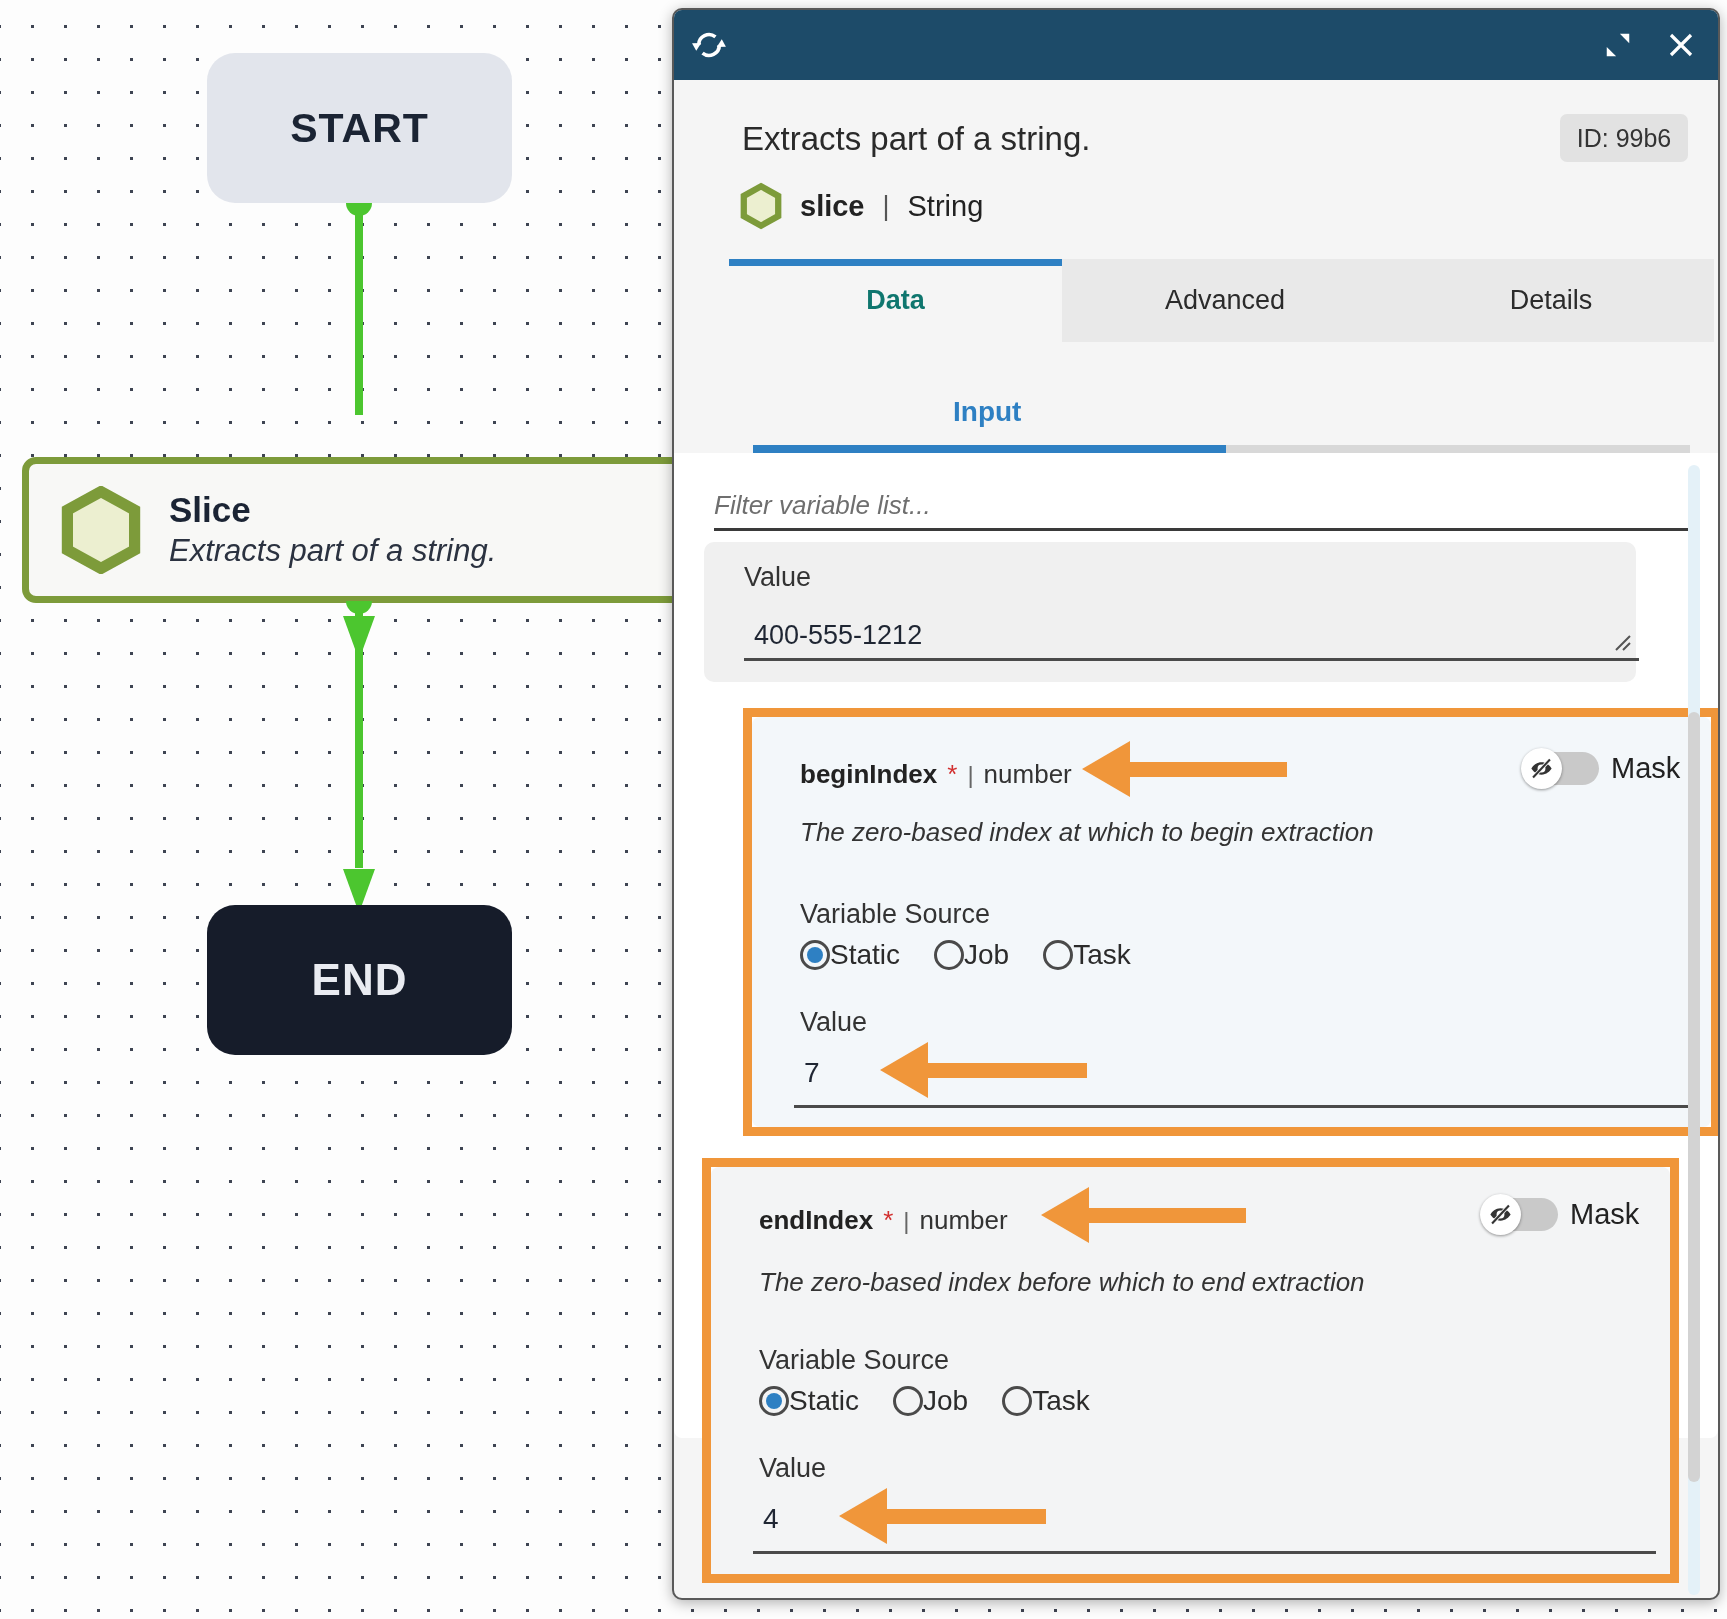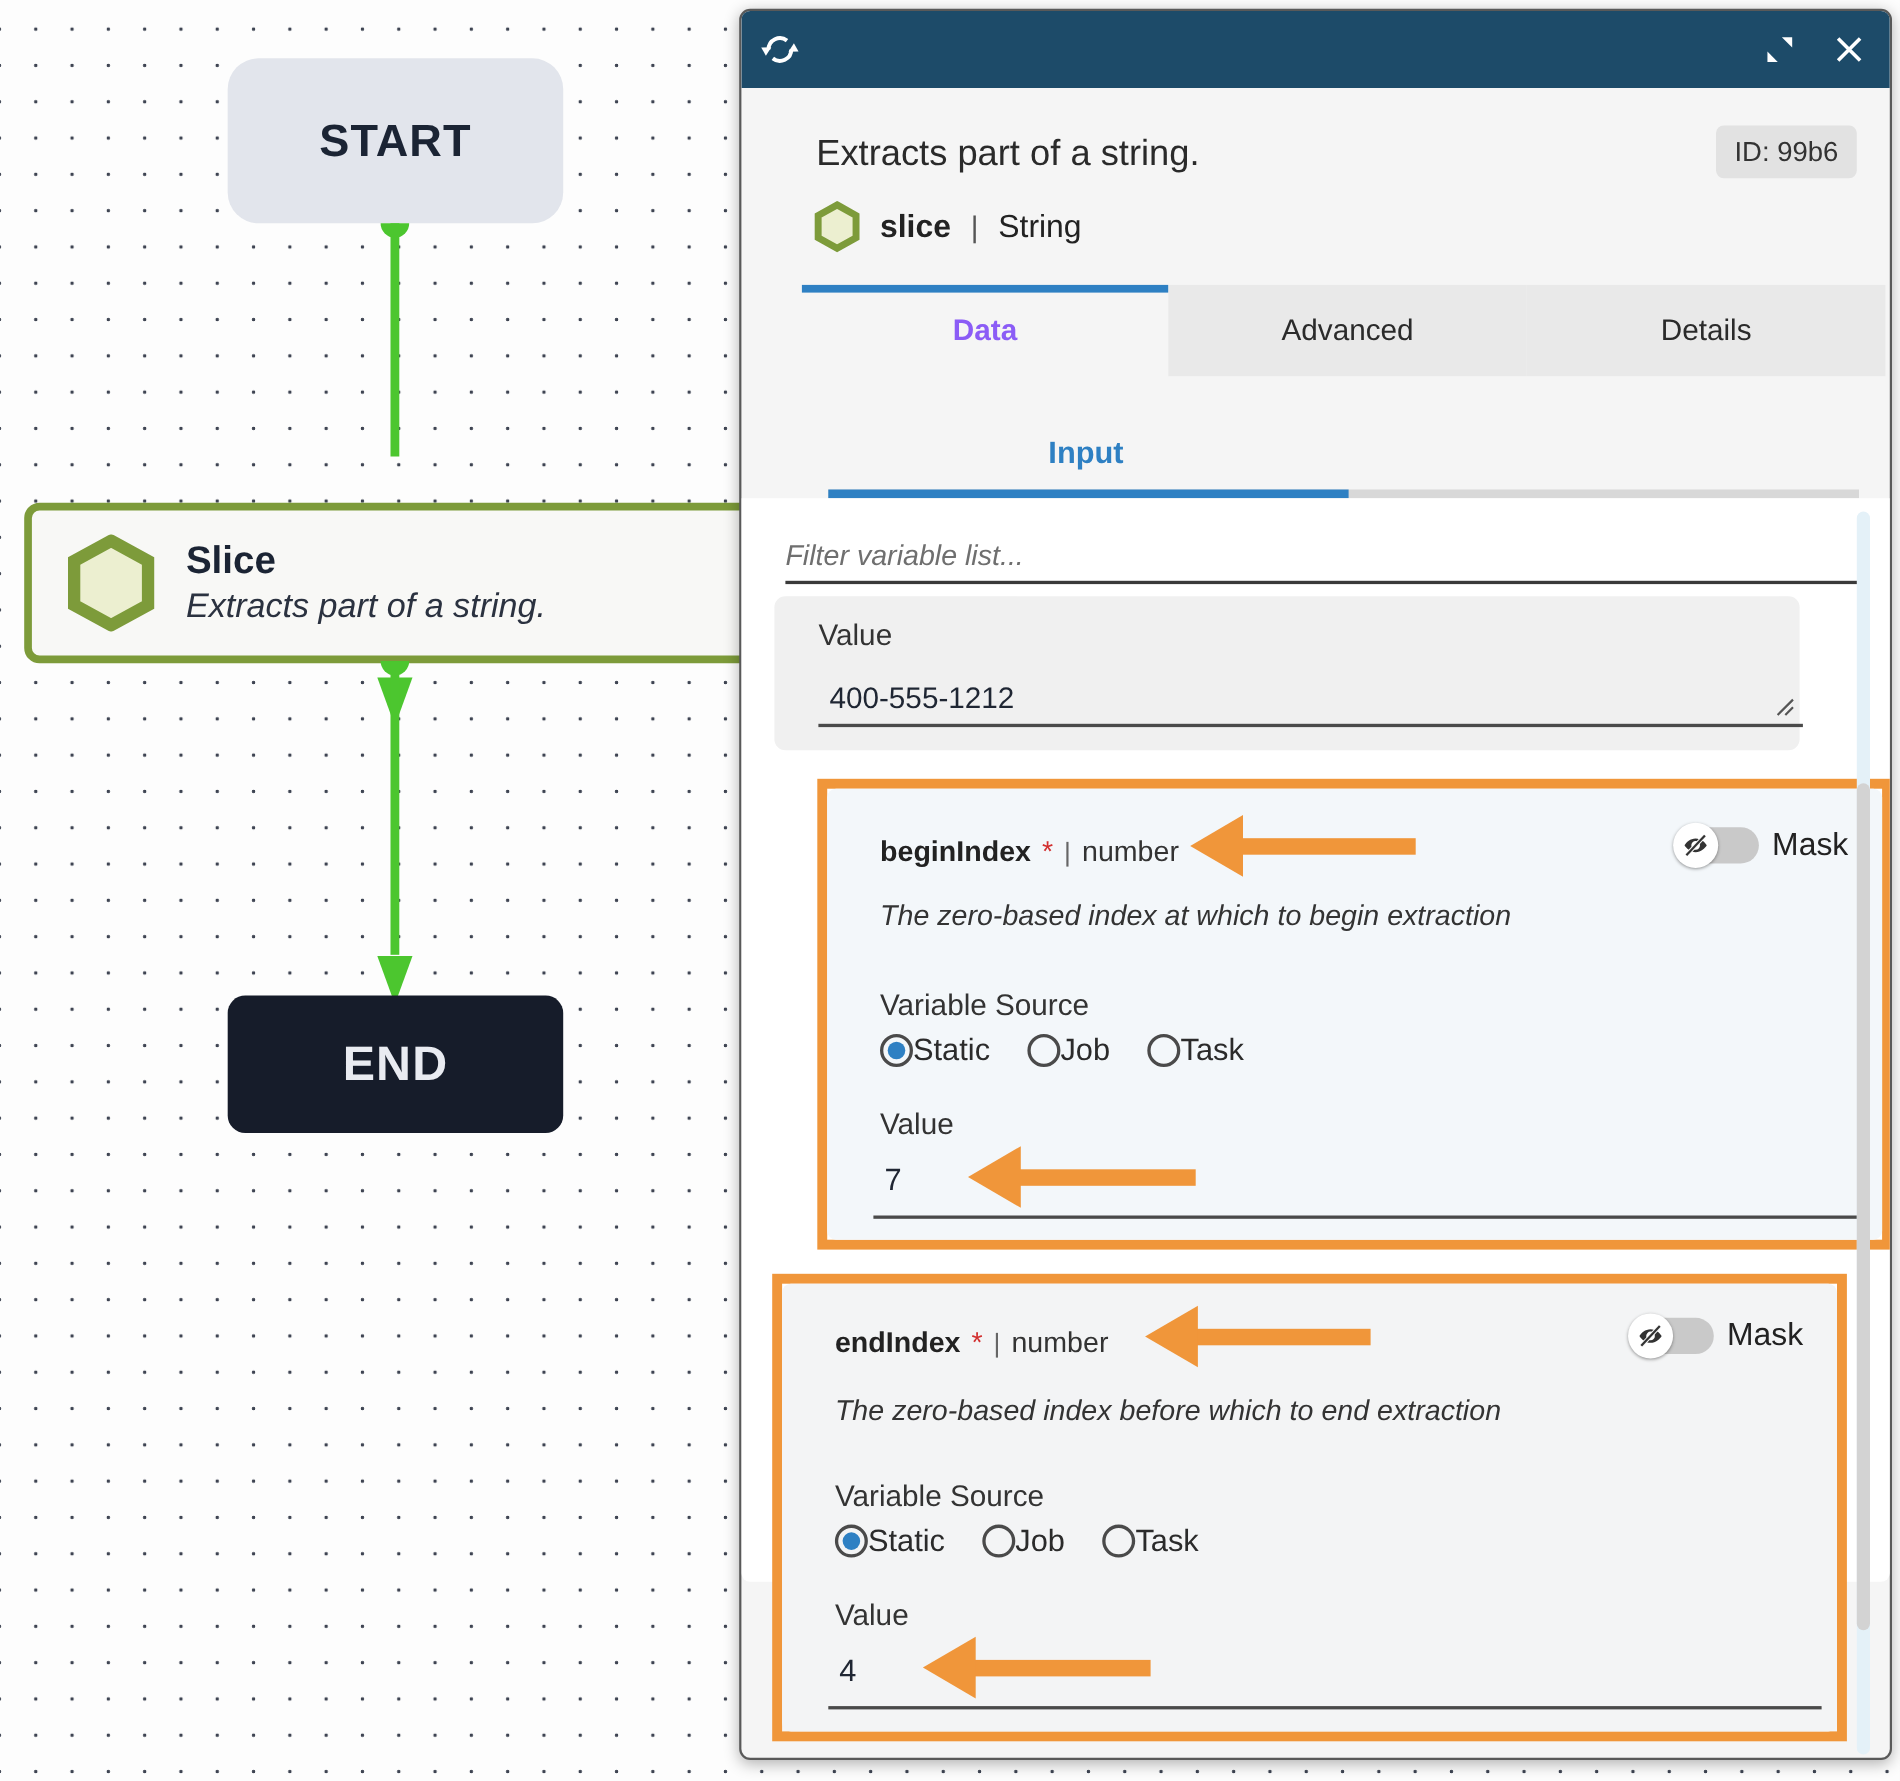--- a/index.html
+++ b/index.html
@@ -7,22 +7,22 @@
     font-family:"Liberation Sans", sans-serif; background:#fdfdfd; }
 
   
   .canvas { position:absolute; left:0; top:0; width:1727px; height:1619px;
     background-image: radial-gradient(circle, #3e4452 1.7px, transparent 1.8px);
     background-size: 33px 33px; background-position: 16px 10px; }
 
   .flow-node { position:absolute; display:flex; align-items:center; justify-content:center; }
   .start-node { left:207px; top:53px; width:305px; height:150px; background:#e2e5ec;
     border-radius:28px; color:#1b2434; font-size:41px; font-weight:bold; letter-spacing:1px; }
-  .end-node { left:207px; top:905px; width:305px; height:125px; background:#161c2a;
-    border-radius:16px; color:#e9ebf1; font-size:44px; font-weight:bold; letter-spacing:1px; }
+  .end-node { left:207px; top:905px; width:305px; height:150px; background:#161c2a;
+    border-radius:28px; color:#e9ebf1; font-size:44px; font-weight:bold; letter-spacing:1px; }
 
   .task-node { position:absolute; left:22px; top:457px; width:668px; height:146px;
     background:#f8f8f6; border:7px solid #7d9b3a; border-radius:14px;
     display:flex; align-items:center; padding-left:32px; gap:28px; }
   .task-node .hex { width:80px; height:88px; flex:0 0 auto; }
   .task-title { font-size:35px; font-weight:bold; color:#1b2434; line-height:1.2; }
   .task-sub { font-size:31px; font-style:italic; color:#2b3240; line-height:1.3; }
 
   .conn { position:absolute; }
   .conn .cap { position:absolute; width:26px; height:13px; background:#4cc62f;
@@ -52,21 +52,21 @@
   .node-row { position:absolute; left:66px; top:172px; display:flex; align-items:center; gap:18px; }
   .node-row .hex { width:42px; height:48px; }
   .node-name { font-size:29px; font-weight:bold; color:#222; }
   .node-sep  { font-size:27px; color:#555; }
   .node-type { font-size:29px; color:#222; }
 
   
   .tabs { position:absolute; left:0; top:249px; width:1044px; height:83px; display:flex; }
   .tab { display:flex; align-items:center; justify-content:center; font-size:27px;
     color:#2b2b2b; cursor:pointer; }
-  .tab.active { position:relative; margin-left:55px; width:333px; color:#8b5cf6;
+  .tab.active { position:relative; margin-left:55px; width:333px; color:#0f766e;
     font-weight:bold; background:#f5f5f5; }
   .tab.active::before { content:""; position:absolute; left:0; top:0; width:100%;
     height:7px; background:#2e80c3; }
   .tab.gray { width:326px; background:#e9e9e9; }
 
   
   .subtabs { position:absolute; left:79px; top:362px; width:937px; height:80px; display:flex; }
   .subtab { width:50%; display:flex; align-items:center; justify-content:center;
     font-size:28px; color:#2b2b2b; cursor:pointer; }
   .subtab.active { color:#2e80c3; font-weight:bold; }

